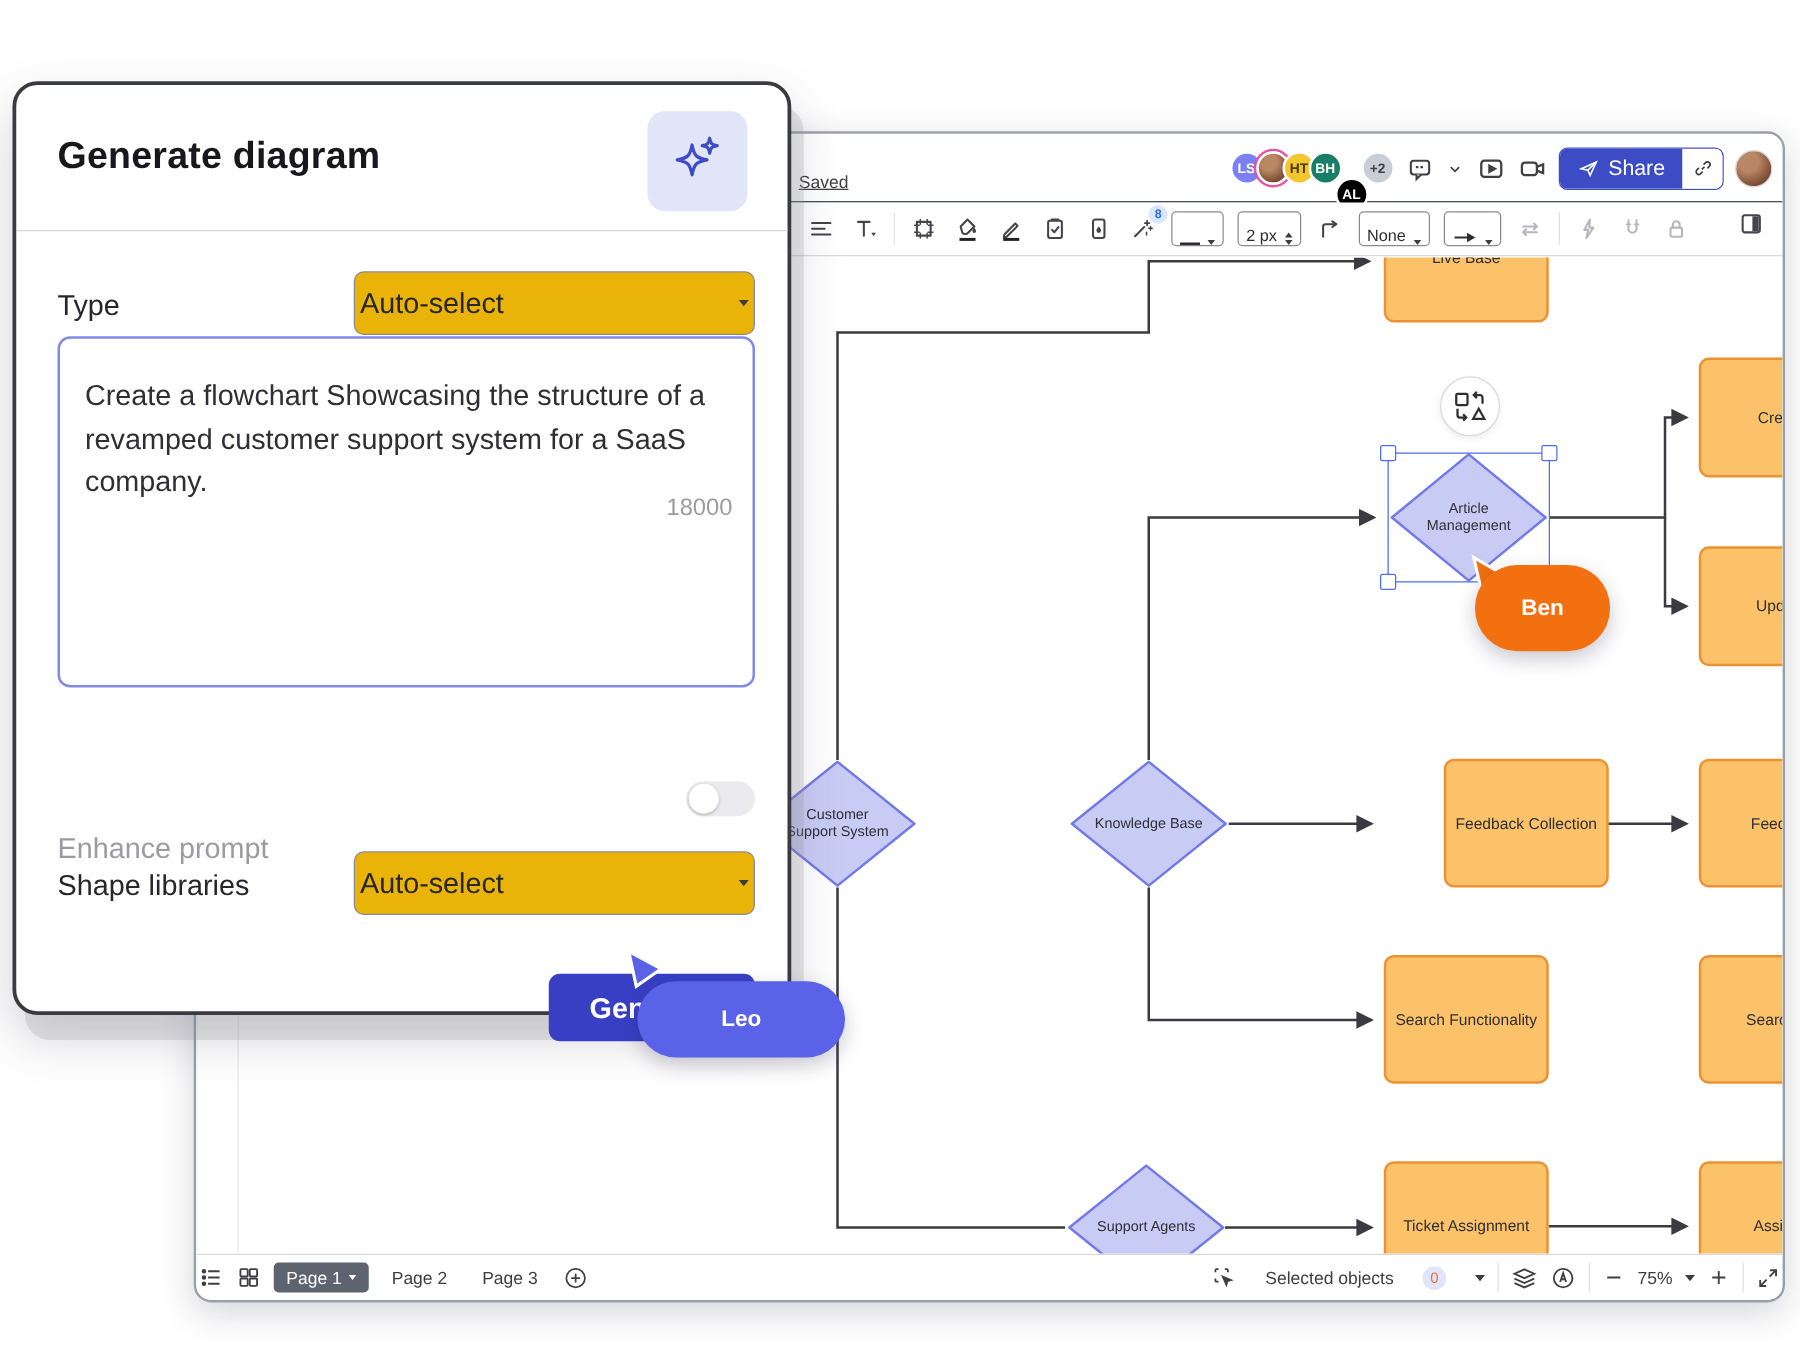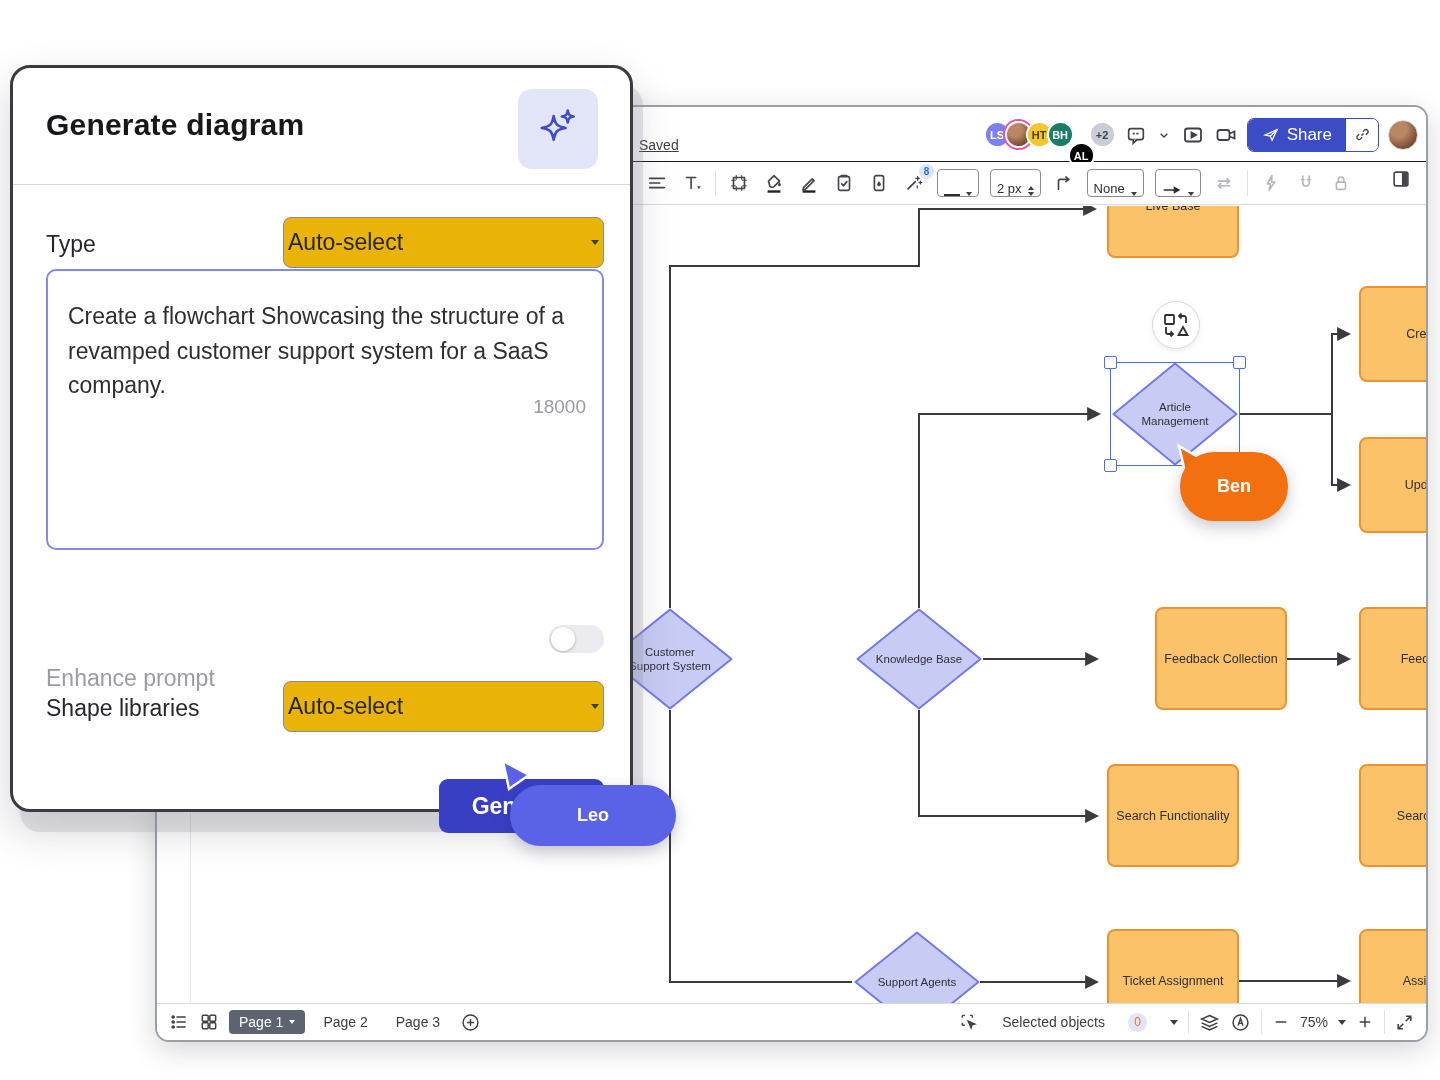--- a/index.html
+++ b/index.html
@@ -57,21 +57,21 @@
   .handle { position:absolute; width:13px; height:13px; background:#fff; border:1.5px solid #4c6ef5; border-radius:2px; }
   .swap-badge { position:absolute; left:995px; top:95px; width:48px; height:48px; background:#fff; border:1px solid #d9d9de;
     border-radius:50%; display:flex; align-items:center; justify-content:center; box-shadow:0 2px 6px rgba(0,0,0,.08); }
 
   .cursor-pill { position:absolute; border-radius:34px; display:flex; align-items:center; justify-content:center;
     color:#fff; font-size:18px; font-weight:bold; box-shadow:0 6px 16px rgba(40,40,70,.25); }
   .cursor-tri { position:absolute; }
 
   
   .bottombar { position:absolute; left:0; bottom:0; right:0; height:37px; background:#fff; border-top:1px solid #d9d9de;
-    display:flex; align-items:center; padding:0 12px; gap:10px; color:#3c3c43; }
+    display:flex; align-items:center; padding:0 2px; gap:10px; color:#3c3c43; }
   .page-tab { font-size:14px; color:#3c3c43; padding:4px 10px; border-radius:4px; display:flex; align-items:center; gap:6px; }
   .page-tab.active { background:#5d646f; color:#fff; }
   .page-tab.active .caret { border-top-color:#fff; }
   .bb-right { margin-left:auto; display:flex; align-items:center; gap:10px; }
   .bb-sep { width:1px; height:24px; background:#e0e0e5; }
   .sel-objects { display:flex; align-items:center; gap:23px; font-size:14px; }
   .count-badge { background:#e1e4fa; color:#ea7325; font-size:12px; min-width:19px; height:19px; border-radius:10px;
     display:flex; align-items:center; justify-content:center; padding:0 4px; }
   .zoom-label { font-size:14px; }
 

